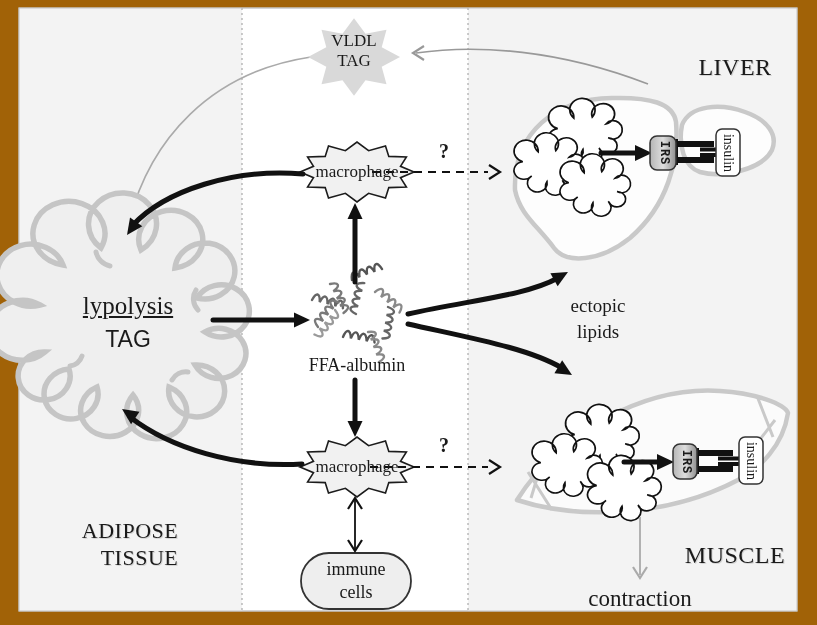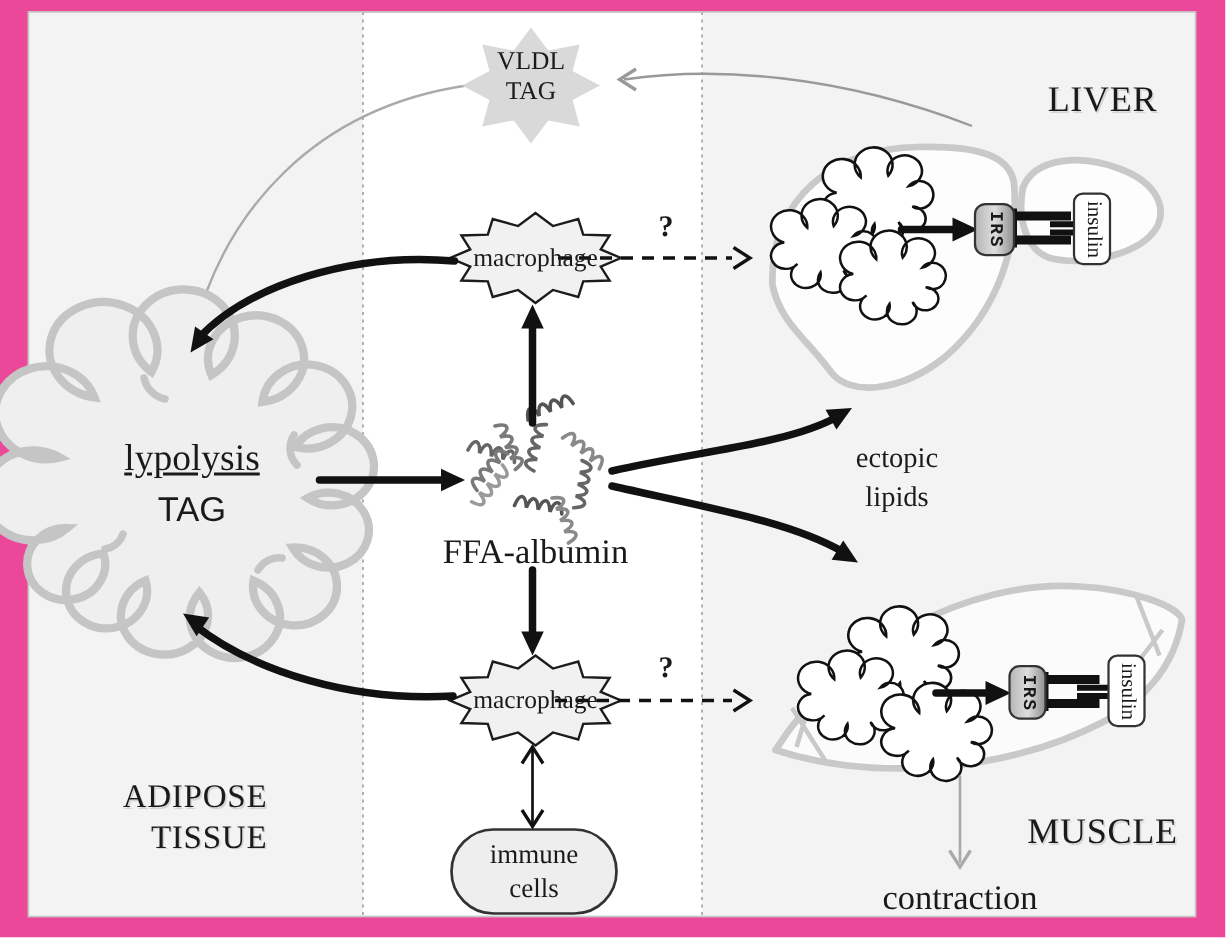--- a/index.html
+++ b/index.html
@@ -1,16 +1,16 @@
 <!DOCTYPE html>
 <html><head>
 <meta charset="utf-8">
 <style>
   html,body{margin:0;padding:0;background:#ffffff;}
-  .stage{position:relative;width:817px;height:625px;background:#ec4899;overflow:hidden;
+  .stage{position:relative;width:817px;height:625px;background:#a16207;overflow:hidden;
          font-family:"Liberation Serif",serif;}
   .stage svg{position:absolute;left:0;top:0;}
   .lbl{position:absolute;color:#1a1a1a;white-space:nowrap;text-align:center;
        transform:translateX(-50%);line-height:1.15;}
   .big{text-shadow:1px 1px 0 #d4d4d4;letter-spacing:.5px;}
   .two-line div{display:block;}
   .sans{font-family:"Liberation Sans",sans-serif;}
   .rot{transform:translate(-50%,-50%) rotate(90deg);transform-origin:center;}
   .mono{font-family:"Liberation Mono",monospace;font-weight:bold;letter-spacing:1px;}
 </style>
@@ -170,21 +170,21 @@
 
 <div class="lbl" style="left:357px;top:162px;font-size:17px;">macrophage</div>
 <div class="lbl" style="left:357px;top:457px;font-size:17px;">macrophage</div>
 
 <div class="lbl" style="left:444px;top:140px;font-size:20px;font-weight:bold;">?</div>
 <div class="lbl" style="left:444px;top:434px;font-size:20px;font-weight:bold;">?</div>
 
 <div class="lbl" style="left:128px;top:292px;font-size:25px;text-decoration:underline;">lypolysis</div>
 <div class="lbl sans" style="left:128px;top:326px;font-size:23px;">TAG</div>
 
-<div class="lbl" style="left:357px;top:355px;font-size:23px;">FFA-albumin</div>
+<div class="lbl" style="left:357px;top:355px;font-size:18px;">FFA-albumin</div>
 
 <div class="lbl two-line" style="left:598px;top:293px;font-size:19px;line-height:26px;">
   <div>ectopic</div>
   <div>lipids</div>
 </div>
 
 <div class="lbl two-line" style="left:356px;top:558px;font-size:18px;line-height:23px;">
   <div>immune</div>
   <div>cells</div>
 </div>

